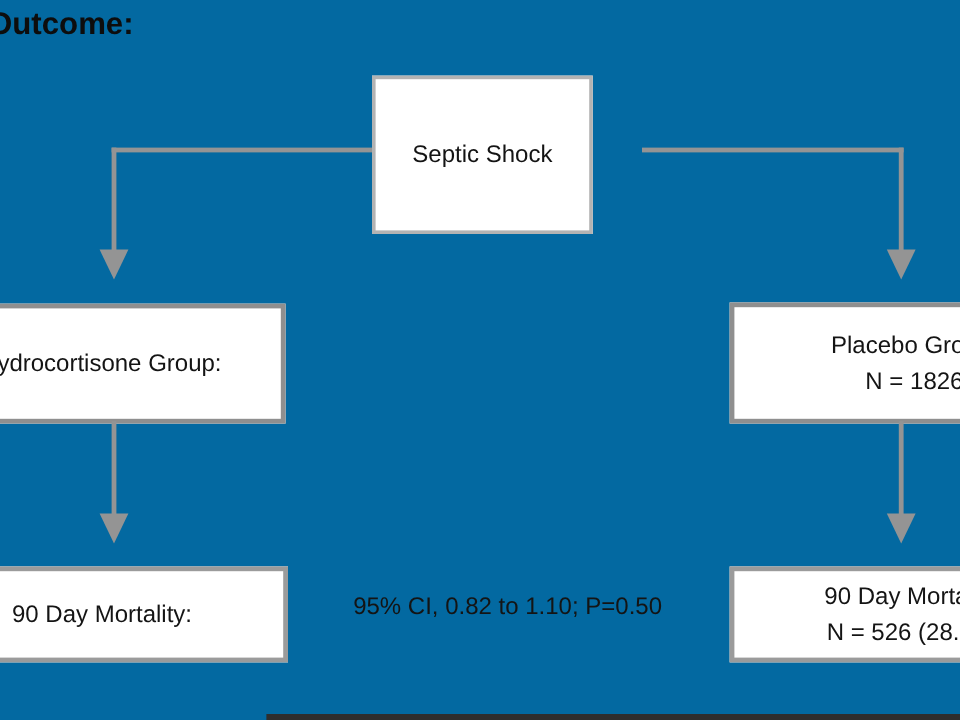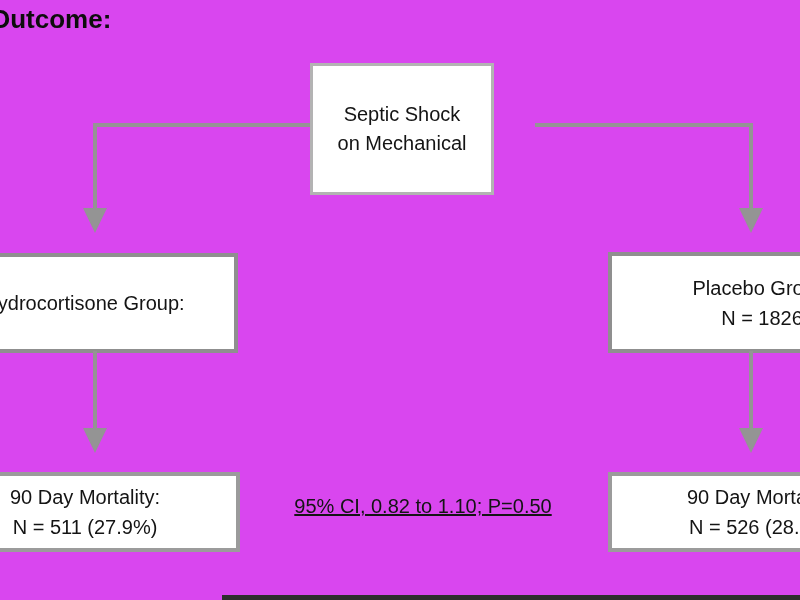--- a/index.html
+++ b/index.html
@@ -1,18 +1,18 @@
 <!DOCTYPE html>
 <html><head>
 <meta charset="utf-8">
 <style>
   html,body { margin:0; padding:0; background:#ffffff; }
   .canvas {
     position:relative; width:800px; height:600px;
-    background:#d946ef; overflow:hidden;
+    background:#0369a1; overflow:hidden;
     font-family:"Liberation Sans", sans-serif; color:#141414;
   }
   .page-title {
     position:absolute; left:-10px; top:4px;
     font-size:26px; font-weight:bold; color:#0d0d0d;
     white-space:nowrap;
   }
   .node {
     position:absolute; background:#ffffff; box-sizing:border-box;
     display:flex; flex-direction:column; align-items:center; justify-content:center;
@@ -43,37 +43,36 @@
   .v-right  { left:749px; top:123px; width:4px; height:87px; }
   .ah-left  { left:83px;  top:208px; }
   .ah-right { left:739px; top:208px; }
   
   .v-left2   { left:93px;  top:351px; width:4px; height:79px; }
   .v-right2  { left:749px; top:351px; width:4px; height:79px; }
   .ah-left2  { left:83px;  top:428px; }
   .ah-right2 { left:739px; top:428px; }
   .stat-note {
     position:absolute; left:258px; top:495px; width:330px;
-    text-align:center; font-size:20px; color:#141414; white-space:nowrap;text-decoration:underline;
+    text-align:center; font-size:20px; color:#141414; white-space:nowrap;
   }
   .bottom-bar {
     position:absolute; left:222px; top:595px; width:578px; height:5px;
     background:#2e2e2e;
   }
 </style>
 </head>
 <body>
 
 <div class="canvas">
 
   <div class="page-title">Outcome:</div>
 
   <div class="node root root-box">
     <div>Septic Shock</div>
-    <div>on Mechanical</div>
   </div>
 
   <div class="hline h-left"></div>
   <div class="vline v-left"></div>
   <div class="arrowhead ah-left"></div>
 
   <div class="hline h-right"></div>
   <div class="vline v-right"></div>
   <div class="arrowhead ah-right"></div>
 
@@ -87,21 +86,20 @@
   </div>
 
   <div class="vline v-left2"></div>
   <div class="arrowhead ah-left2"></div>
 
   <div class="vline v-right2"></div>
   <div class="arrowhead ah-right2"></div>
 
   <div class="node outcome outcome-left">
     <div>90 Day Mortality:</div>
-    <div>N = 511 (27.9%)</div>
   </div>
 
   <div class="node outcome outcome-right">
     <div>90 Day Mortality:</div>
     <div>N = 526 (28.8%)</div>
   </div>
 
   <div class="stat-note">95% CI, 0.82 to 1.10; P=0.50</div>
 
   <div class="bottom-bar"></div>

